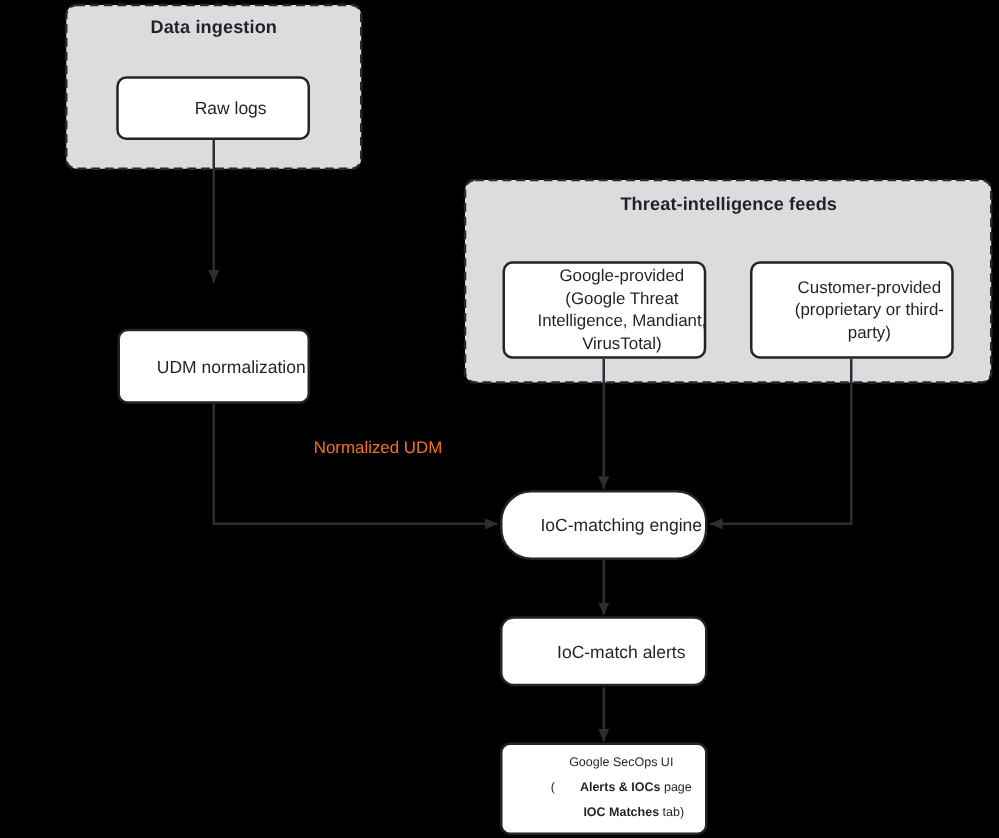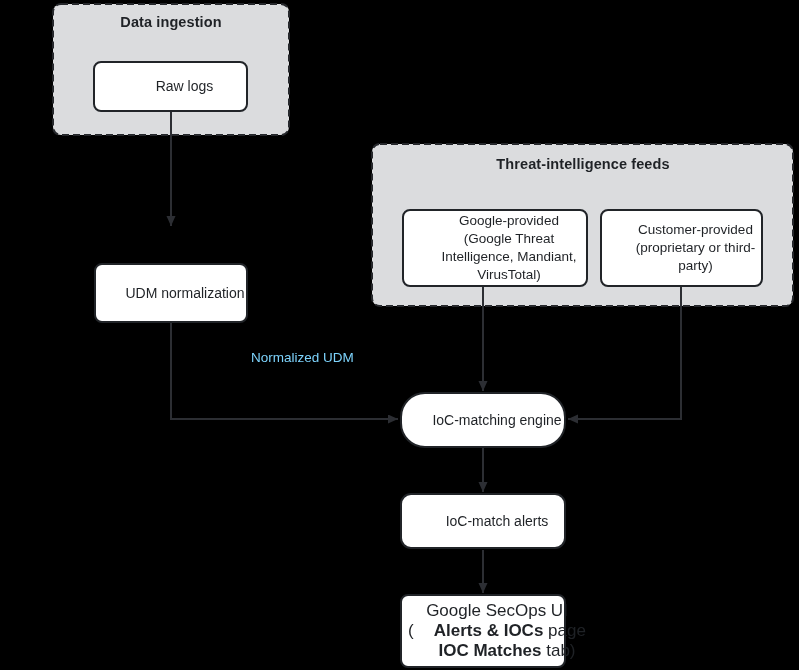--- a/index.html
+++ b/index.html
@@ -53,29 +53,29 @@
     font-size: 14px;
     line-height: 18.5px;
     color: #1f2226;
     padding-left: 28px;
   }
   .node.small-text {
     font-size: 13.5px;
     line-height: 18px;
   }
   .node.ui-node {
-    font-size: 17px;
+    font-size: 10px;
     line-height: 20px;
   }
   .node .line { white-space: nowrap; }
   .b { font-weight: bold; margin-left: 20px; }
   .edge-label {
     position: absolute;
     font-size: 13.5px;
-    color: #7dd3fc;
+    color: #f97316;
     white-space: nowrap;
   }
 </style>
 </head>
 <body>
 
 <div class="canvas">
 
   <svg class="layer" width="799" height="670" viewBox="0 0 799 670">
     <defs>
@@ -100,21 +100,21 @@
   <div class="group-title" style="left:371px; top:156px; width:424px;">Threat-intelligence feeds</div>
 
   <div class="node" style="left:93px; top:61px; width:155px; height:51px;">
     <div class="line">Raw logs</div>
   </div>
 
   <div class="node" style="left:94px; top:227px; width:154px; height:60px;margin-top:36px;">
     <div class="line">UDM normalization</div>
   </div>
 
-  <div class="node small-text" style="left:402px; top:209px; width:186px; height:78px;text-align:center;">
+  <div class="node small-text" style="left:402px; top:209px; width:163px; height:78px;text-align:center;">
     <div class="line">Google-provided</div>
     <div class="line">(Google Threat</div>
     <div class="line">Intelligence, Mandiant,</div>
     <div class="line">VirusTotal)</div>
   </div>
 
   <div class="node small-text" style="left:600px; top:209px; width:163px; height:78px;">
     <div class="line">Customer-provided</div>
     <div class="line">(proprietary or third-</div>
     <div class="line">party)</div>

